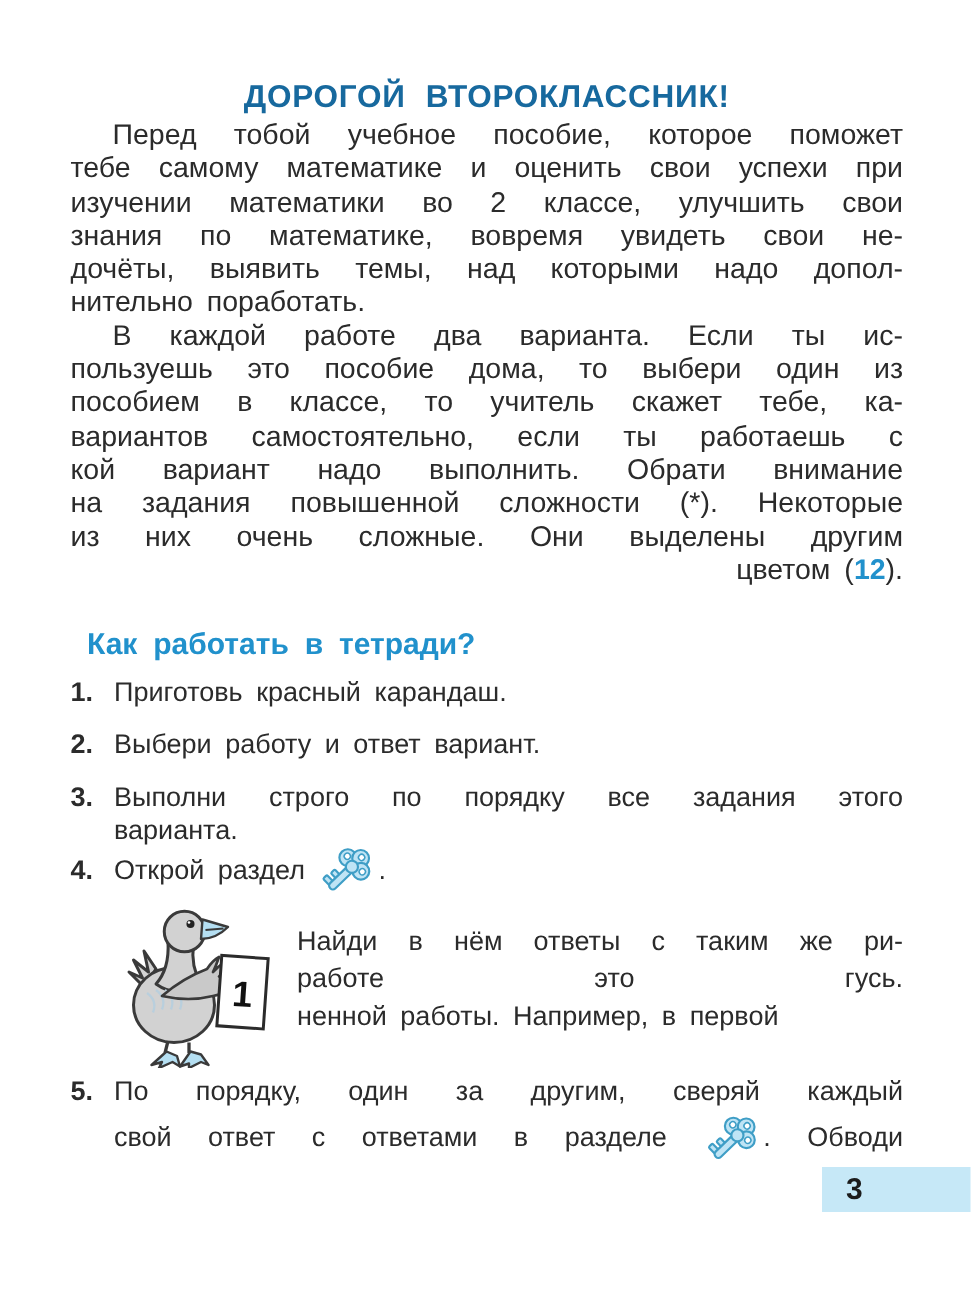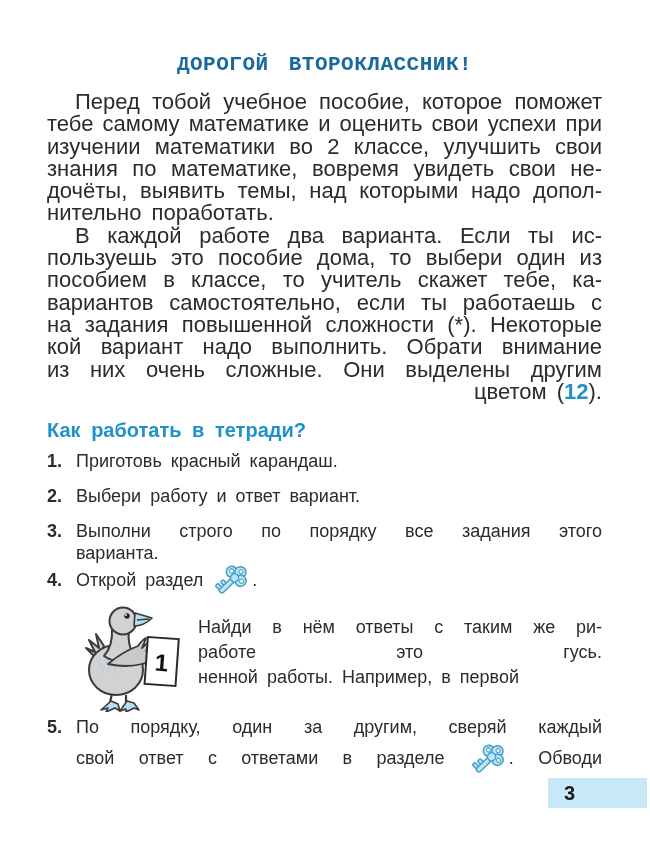--- a/index.html
+++ b/index.html
@@ -4,30 +4,30 @@
 <style>
   html,body { margin:0; padding:0; background:#ffffff; }
   .page {
     position:relative; width:650px; height:865px; background:#fff;
     font-family:"Liberation Sans","DejaVu Sans",sans-serif;
     color:#2b2b2b; overflow:hidden;
   }
   .title {
     position:absolute; top:53px; left:47px; width:555px;
     text-align:center; font-size:21px; font-weight:700;
-    color:var(--title,#17699e); letter-spacing:.5px; word-spacing:7px;font-family:Liberation Mono, monospace;
+    color:var(--title,#17699e); letter-spacing:.5px; word-spacing:7px;
   }
-  .intro { position:absolute; top:91px; left:47px; width:555px; font-size:22px; line-height:22.3px; }
+  .intro { position:absolute; top:80px; left:47px; width:555px; font-size:19px; line-height:22.3px; }
   .para .jline { text-align:justify; text-align-last:justify; word-spacing:2px; }
   .para .jline:first-of-type { text-indent:28px; }
   .para1 .jline:last-of-type { text-align-last:left; word-spacing:4px; }
   .line-last { text-align:right; word-spacing:4px; }
   .hl { color:var(--highlight,#2191cc); font-weight:700; }
   .heading {
-    position:absolute; top:419px; left:47px; font-size:20px; font-weight:700;
+    position:absolute; top:419px; left:58px; font-size:20px; font-weight:700;
     color:var(--heading,#2191cc); word-spacing:5px;
   }
   .item { position:absolute; left:47px; width:555px; display:flex; font-size:18px; line-height:22.3px; }
   .item .num { flex:none; width:29px; font-weight:700; }
   .item .ibody { flex:1; word-spacing:4px; }
   .item .jline { text-align:justify; text-align-last:justify; word-spacing:2px; }
   .item.tall { line-height:40px; }
   .iconline { line-height:40px; text-align:justify; text-align-last:justify; word-spacing:2px; }
   .key { vertical-align:middle; margin:0 2px; }
   .key-body { fill:var(--key_fill,#bfe4f5); stroke:var(--key_stroke,#3f9ec6); stroke-width:1.6; stroke-linejoin:round; }
@@ -65,22 +65,22 @@
         <div class="jline">дочёты, выявить темы, над которыми надо допол-</div>
         <div class="jline">нительно поработать.</div>
       </div>
     <div class="para para2">
       <div>
 
       <div class="jline">В каждой работе два варианта. Если ты ис-</div>
           <div class="jline">пользуешь это пособие дома, то выбери один из</div>
           <div class="jline">пособием в классе, то учитель скажет тебе, ка-</div>
           <div class="jline">вариантов самостоятельно, если ты работаешь с</div>
+          <div class="jline">кой вариант надо выполнить. Обрати внимание</div>
           <div class="jline">на задания повышенной сложности (*). Некоторые</div>
-          <div class="jline">кой вариант надо выполнить. Обрати внимание</div>
           <div class="jline">из них очень сложные. Они выделены другим</div>
         </div>
       <div class="line-last"><span>цветом (</span><span class="hl">12</span><span>).</span></div>
     </div>
   </div>
 
   <div class="heading">Как работать в тетради?</div>
 
   <div class="item" style="top:450px">
     <span class="num">1.</span>

